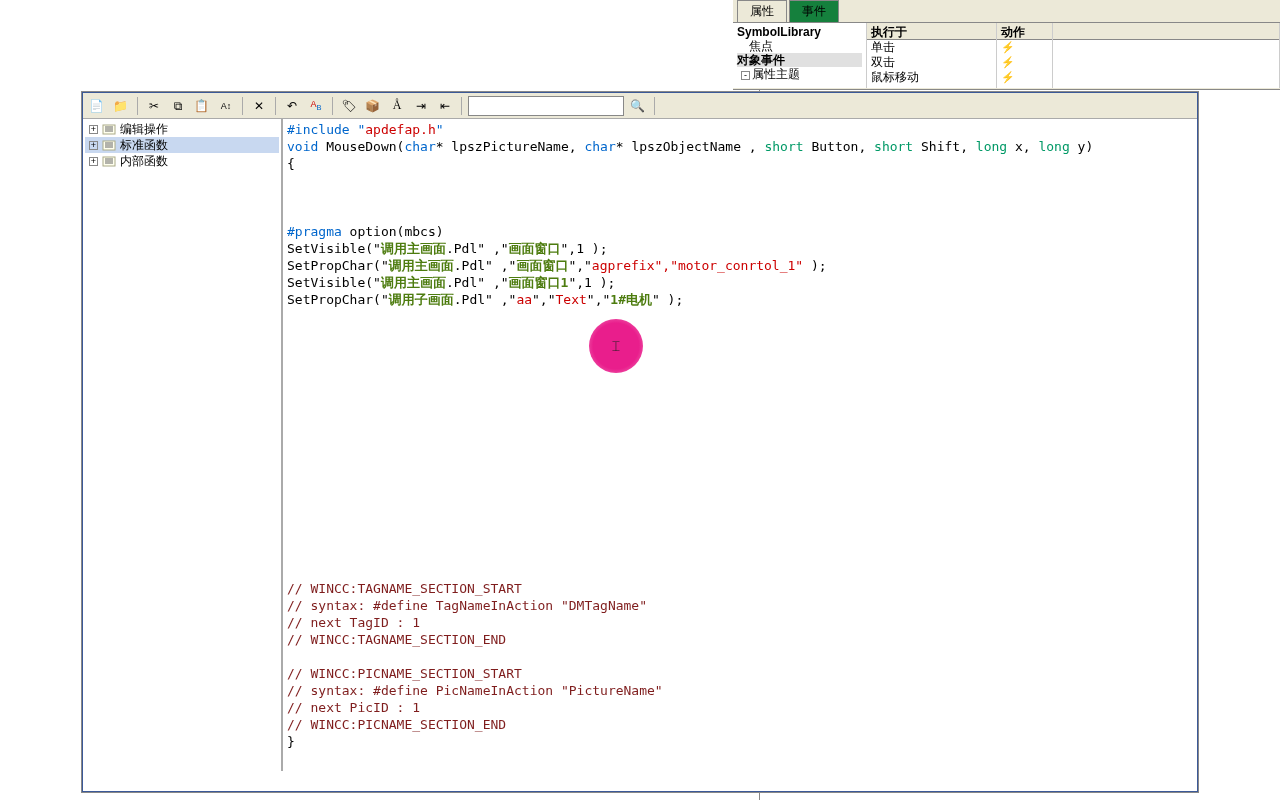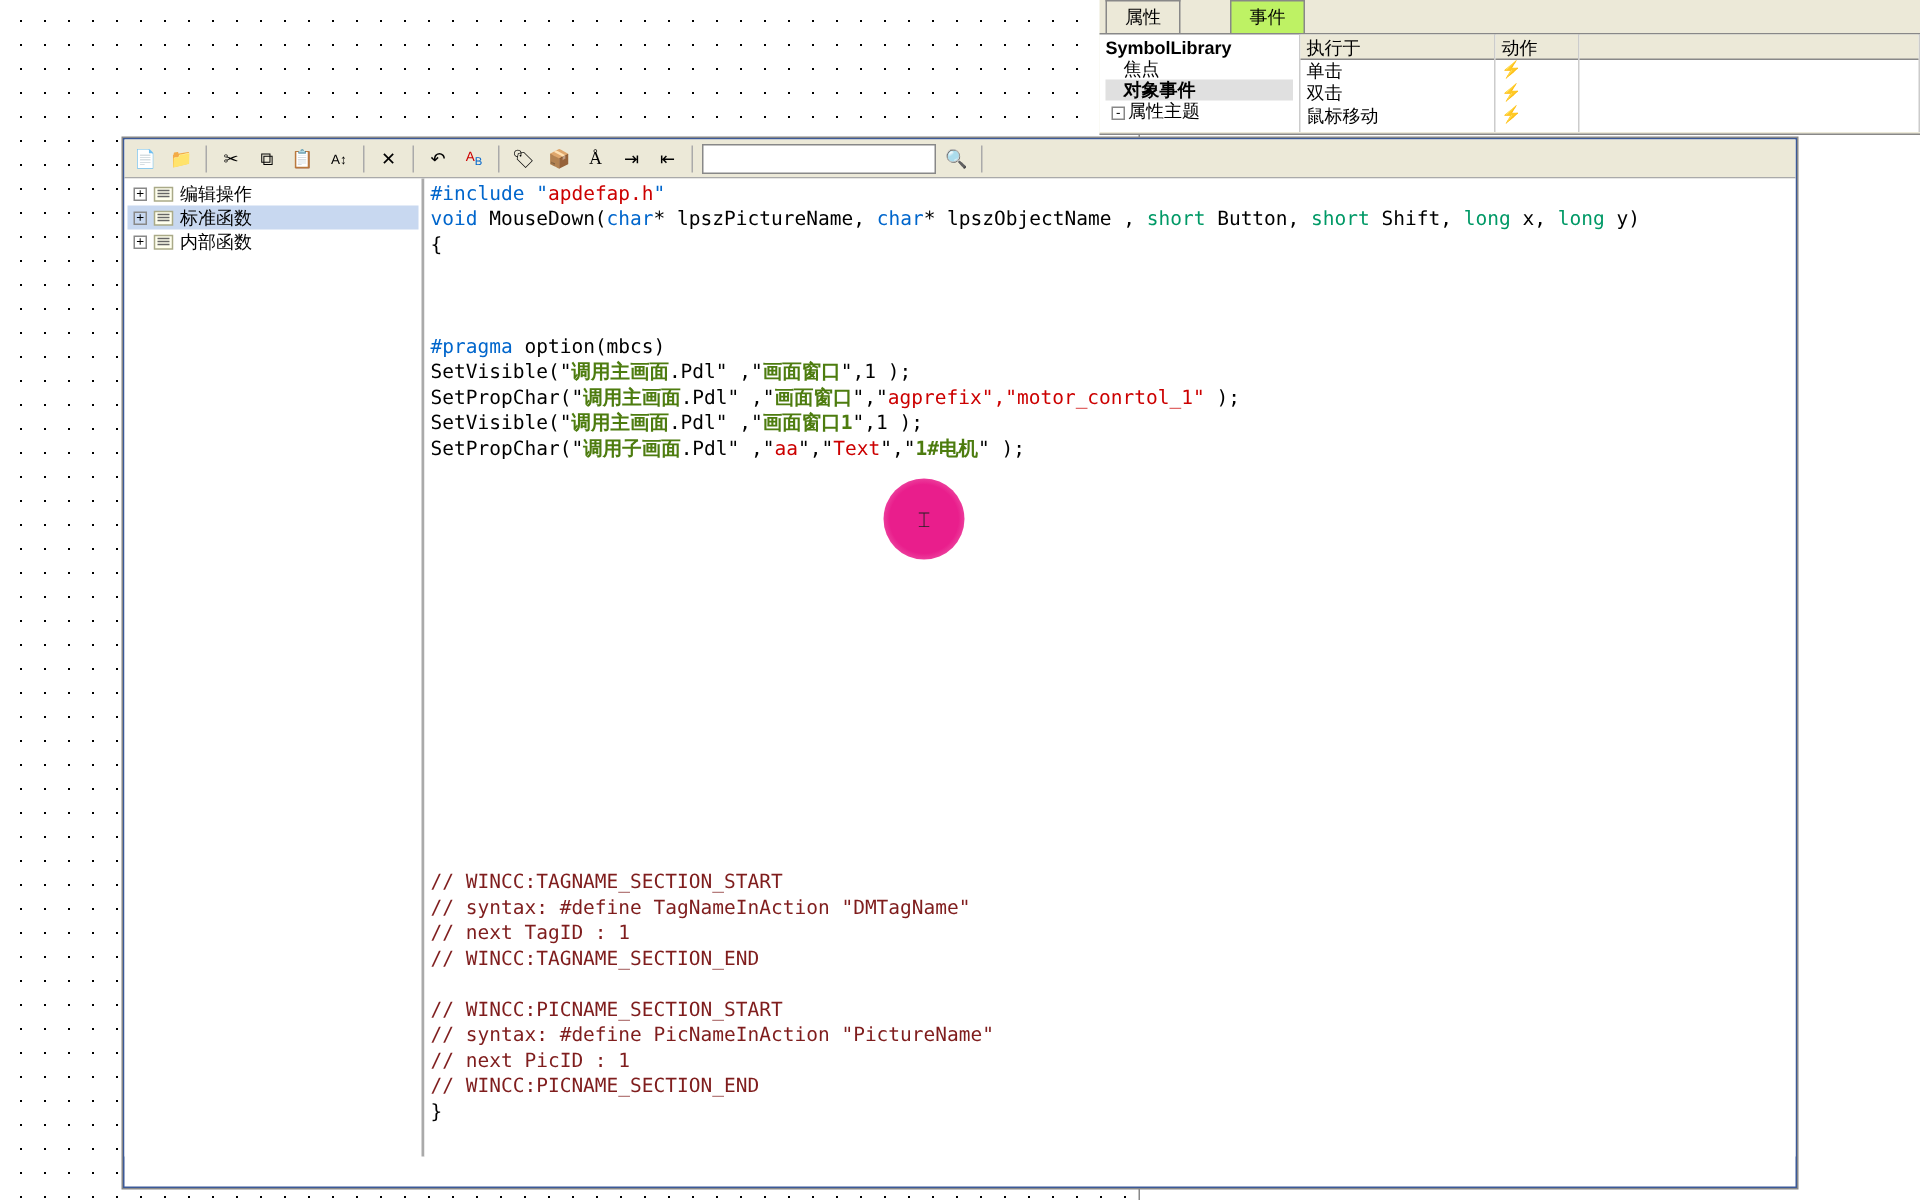--- a/index.html
+++ b/index.html
@@ -13,30 +13,30 @@
   border-right: 1px solid #888;
 }
 
 
 .right-panel {
   position: absolute; top: 0; left: 733px; right: 0; height: 90px;
   background: #ece9d8; border-bottom: 1px solid #888;
 }
 .tabs { display: flex; height: 22px; align-items: flex-end; padding-left: 4px; }
 .tab { border: 1px solid #888; border-bottom: none; padding: 2px 12px; background: #ece9d8; margin-right: 2px; font-size: 12px; }
-.tab.active { background: #bef264; margin-left: 31px; }
+.tab.active { background: #15803d; }
 .prop-body { display: flex; height: 66px; border-top: 1px solid #888; background: #fff; }
 .prop-tree { width: 134px; border-right: 1px solid #ccc; padding: 2px 4px; overflow: hidden; }
 .prop-tree-item { font-size: 12px; line-height: 14px; white-space: nowrap; }
 .prop-tree-item.bold { font-weight: bold; }
 .prop-tree-item.sel { background: #e0e0e0; font-weight: bold; }
 .prop-tree .tree-toggle { display: inline-block; width: 9px; height: 9px; border: 1px solid #888; line-height: 7px; text-align: center; font-size: 9px; margin-right: 2px; }
 .prop-cols { flex: 1; display: flex; }
 .prop-col { border-right: 1px solid #ccc; font-size: 12px; }
-.prop-col-head { background: #ece9d8; border-bottom: 1px solid #888; padding: 1px 4px; height: 17px; }
+.prop-col-head { background: #ece9d8; border-bottom: 1px solid #888; padding: 1px 4px; height: 17px; font-weight: bold; }
 .prop-col1 { width: 130px; }
 .prop-col2 { width: 56px; }
 .prop-row { padding: 0 4px; height: 15px; line-height: 15px; }
 .bolt { color: #d4a017; font-size: 11px; }
 
 
 .dialog {
   position: absolute; left: 82px; top: 92px; width: 1116px; height: 700px;
   border: 1px solid #3b5998; background: #fff;
   box-shadow: 0 0 0 1px #888;
@@ -99,21 +99,21 @@
 
 <div class="right-panel">
   <div class="tabs">
     <div class="tab">属性</div>
     <div class="tab active">事件</div>
   </div>
   <div class="prop-body">
     <div class="prop-tree">
       <div class="prop-tree-item bold">SymbolLibrary</div>
       <div class="prop-tree-item" style="padding-left:12px">焦点</div>
-      <div class="prop-tree-item sel" style="padding-left:12px">对象事件</div>
+      <div class="prop-tree-item sel" style="">对象事件</div>
       <div class="prop-tree-item" style="padding-left:4px"><span class="tree-toggle">-</span><span>属性主题</span></div>
     </div>
     <div class="prop-cols">
       <div class="prop-col prop-col1">
         <div class="prop-col-head">执行于</div>
         <div class="prop-row">单击</div>
         <div class="prop-row">双击</div>
         <div class="prop-row">鼠标移动</div>
       </div>
       <div class="prop-col prop-col2">

